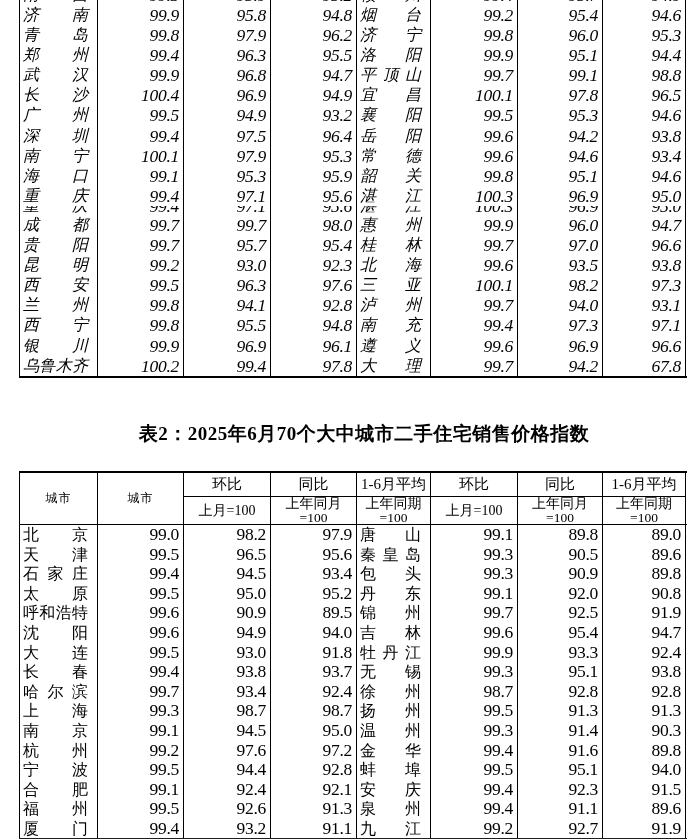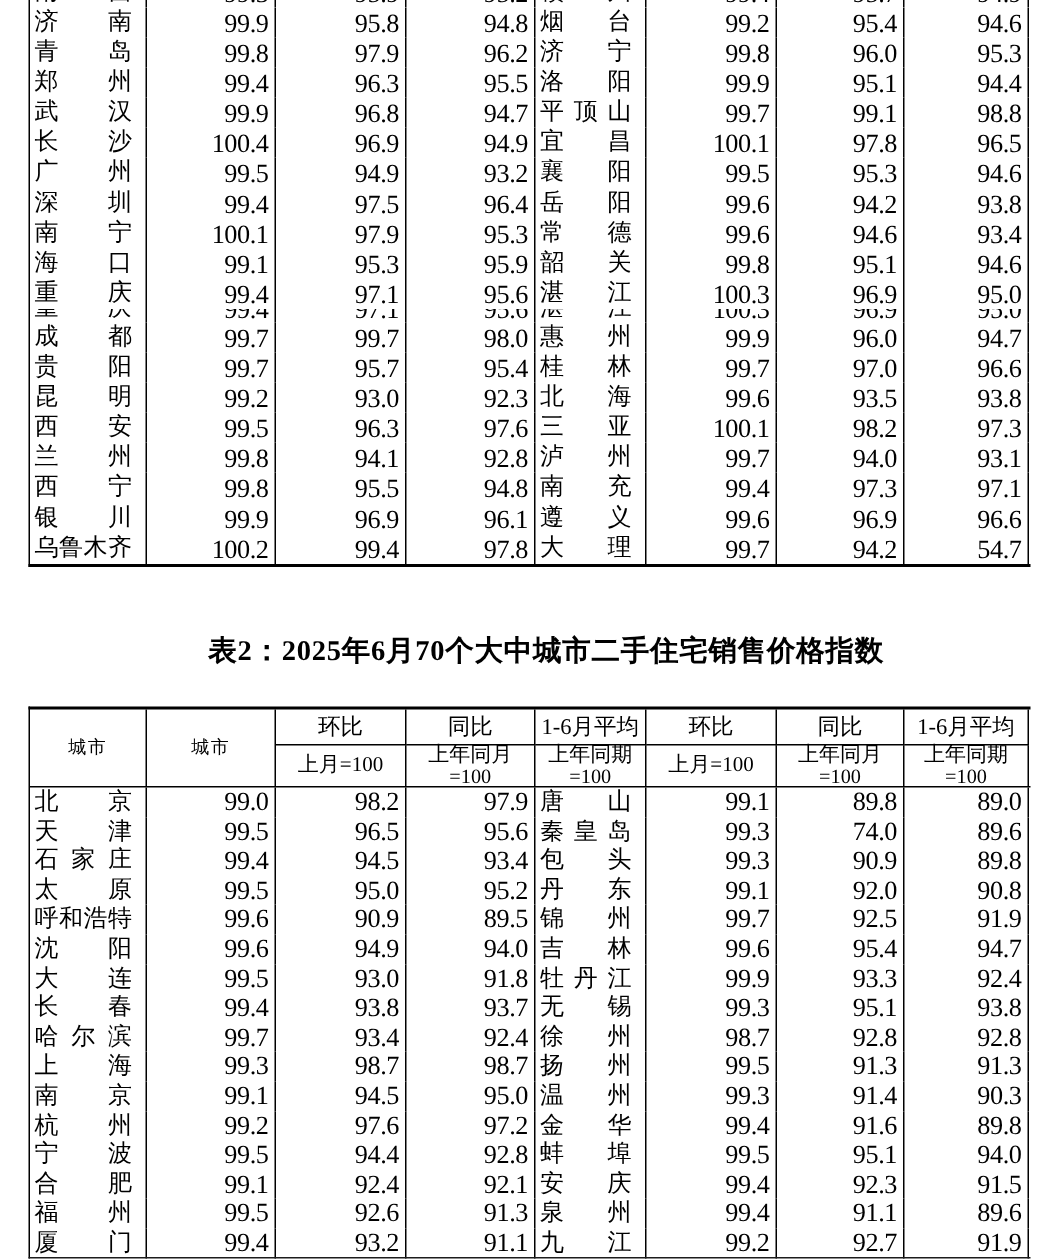--- a/index.html
+++ b/index.html
@@ -4,21 +4,21 @@
 <style>
   html,body{margin:0;padding:0;}
   body{
     width:700px;height:840px;background:#ffffff;color:#000;
     overflow:hidden;position:relative;
     font-family:"Liberation Serif","DejaVu Serif",serif;
     -webkit-font-smoothing:antialiased;
   }
   .tbl{position:absolute;left:19px;width:668px;border-left:1px solid #000;box-sizing:border-box;}
   .row{display:grid;grid-template-columns:78px 86px 87px 86px 74px 87px 85px 83px;}
-  .t1 .row{height:20.1px;line-height:20.1px;}
+  .t1 .row{height:20.1px;line-height:20.1px;font-style:italic;}
   .t2body .row{height:19.6px;line-height:19.6px;}
   .cell{border-right:1px solid #000;box-sizing:border-box;white-space:nowrap;}
   .num{text-align:right;padding-right:4px;font-size:17.5px;letter-spacing:-0.3px;}
   .city .cityname{display:block;margin:0 9px 0 3px;text-align:justify;text-align-last:justify;font-size:16px;}
   .t1{top:0;border-bottom:2px solid #000;}
   .cliptop{height:5px;overflow:hidden;}
   .cliptop .row{margin-top:-15.1px;}
   .seam{height:9px;overflow:hidden;}
   .seam .row{margin-top:-10.1px;}
   .title{position:absolute;top:407px;left:0;width:700px;text-align:center;
@@ -338,21 +338,21 @@
           <span class="cityname">乌鲁木齐</span>
         </div>
         <div class="cell num">100.2</div>
         <div class="cell num">99.4</div>
         <div class="cell num">97.8</div>
         <div class="cell city">
           <span class="cityname">大理</span>
         </div>
         <div class="cell num">99.7</div>
         <div class="cell num">94.2</div>
-        <div class="cell num">54.7</div>
+        <div class="cell num">67.8</div>
       </div>
     </div>
 </section>
 
 <h2 class="title">表2：2025年6月70个大中城市二手住宅销售价格指数</h2>
 
 <section class="tbl t2">
   <div class="t2head">
     <div class="hcell hcity">城市</div>
     <div class="hcell hr1">环比</div>
@@ -408,21 +408,21 @@
         <div class="cell city">
           <span class="cityname">天津</span>
         </div>
         <div class="cell num">99.5</div>
         <div class="cell num">96.5</div>
         <div class="cell num">95.6</div>
         <div class="cell city">
           <span class="cityname">秦皇岛</span>
         </div>
         <div class="cell num">99.3</div>
-        <div class="cell num">74.0</div>
+        <div class="cell num">90.5</div>
         <div class="cell num">89.6</div>
       </div>
 
       <div class="row">
         <div class="cell city">
           <span class="cityname">石家庄</span>
         </div>
         <div class="cell num">99.4</div>
         <div class="cell num">94.5</div>
         <div class="cell num">93.4</div>

